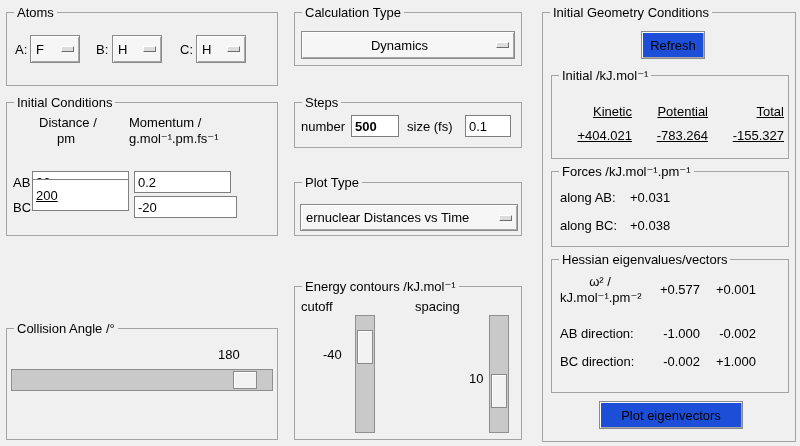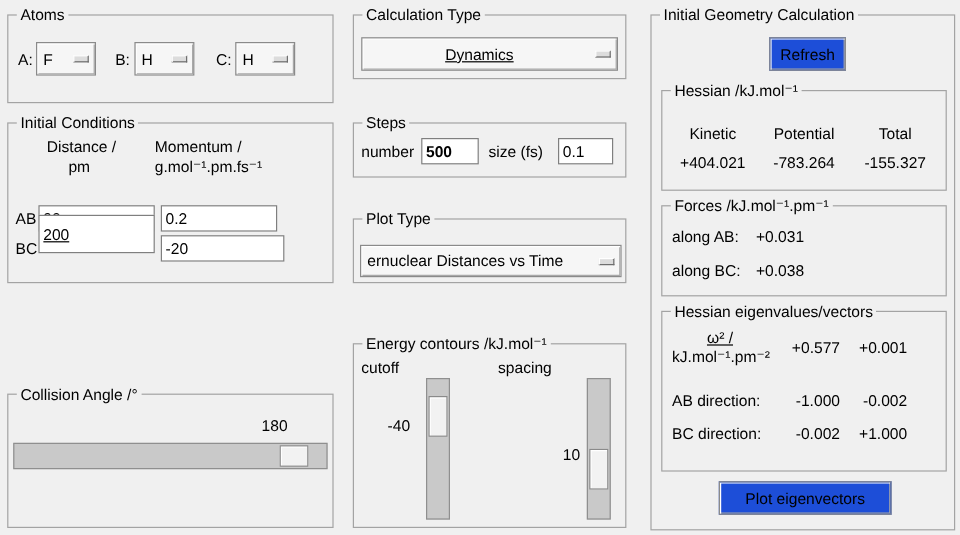--- a/index.html
+++ b/index.html
@@ -9,21 +9,21 @@
     font-family:"Liberation Sans","DejaVu Sans",sans-serif;
     font-size:13px; color:#000;
     position:relative; overflow:hidden;
   }
   .group { position:absolute; border:1px solid #a3a3a3; background:#f0f0f0; }
   .legend {
     position:absolute; top:-8px; left:7px; background:#f0f0f0;
     padding:0 3px; line-height:15px; white-space:nowrap;
   }
   .lbl { position:absolute; white-space:nowrap; line-height:15px; }
-  .ctr { text-align:center;text-decoration:underline; }
+  .ctr { text-align:center; }
   .field {
     position:absolute; background:#fff; border:1px solid #7f7f7f;
     font:13px "Liberation Sans","DejaVu Sans",sans-serif; padding:1px 3px; outline:none;
   }
   .btn {
     position:absolute; background:#1d4ed8; border:1px solid #8a8a8a;
     box-shadow: inset 1px 1px 0 #ffffff, inset -1px -1px 0 #a8a8a8;
     display:flex; align-items:center; justify-content:center;
     font-size:13px; white-space:nowrap; cursor:default;
   }
@@ -46,21 +46,21 @@
     box-shadow: inset 1px 1px 0 #ffffff;
   }
   .trough-v {
     position:absolute; background:#c9c9c9; border:1px solid #8f8f8f;
   }
   .thumb-v {
     position:absolute; background:#f2f2f2; border:1px solid #8a8a8a;
     box-shadow: inset 1px 1px 0 #ffffff;
   }
   .row3 { position:absolute; left:4px; right:4px; display:flex; }
-  .row3 > span { flex:1; text-align:center; white-space:nowrap; }
+  .row3 > span { flex:1; text-align:right; white-space:nowrap;text-decoration:underline; }
   .num { position:absolute; text-align:right; white-space:nowrap; }
 </style>
 </head>
 <body>
 
 <div class="group" style="left:6px;top:12px;width:272px;height:74px">
   <span class="legend">Atoms</span>
   <span class="lbl" style="left:8px;top:29px">A:</span>
   <div class="dropdown" style="left:23px;top:22px;width:50px;height:28px">
     <span class="dd-text">F</span>
@@ -136,25 +136,25 @@
     <div class="thumb-v" style="left:1px;top:14px;width:16px;height:34px"></div>
   </div>
 
   <span class="lbl" style="left:174px;top:84px">10</span>
   <div class="trough-v" style="left:194px;top:28px;width:20px;height:118px">
     <div class="thumb-v" style="left:1px;top:58px;width:16px;height:34px"></div>
   </div>
 </div>
 
 <div class="group" style="left:542px;top:12px;width:254px;height:430px">
-  <span class="legend">Initial Geometry Calculation</span>
+  <span class="legend">Initial Geometry Conditions</span>
   <div class="btn" style="left:98px;top:18px;width:64px;height:28px">Refresh</div>
 
   <div class="group" style="left:8px;top:62px;width:238px;height:84px">
-    <span class="legend">Hessian /kJ.mol⁻¹</span>
+    <span class="legend">Initial /kJ.mol⁻¹</span>
     <div class="row3" style="top:28px">
       <span>Kinetic</span>
       <span>Potential</span>
       <span>Total</span>
     </div>
     <div class="row3" style="top:52px">
       <span>+404.021</span>
       <span>-783.264</span>
       <span>-155.327</span>
     </div>

